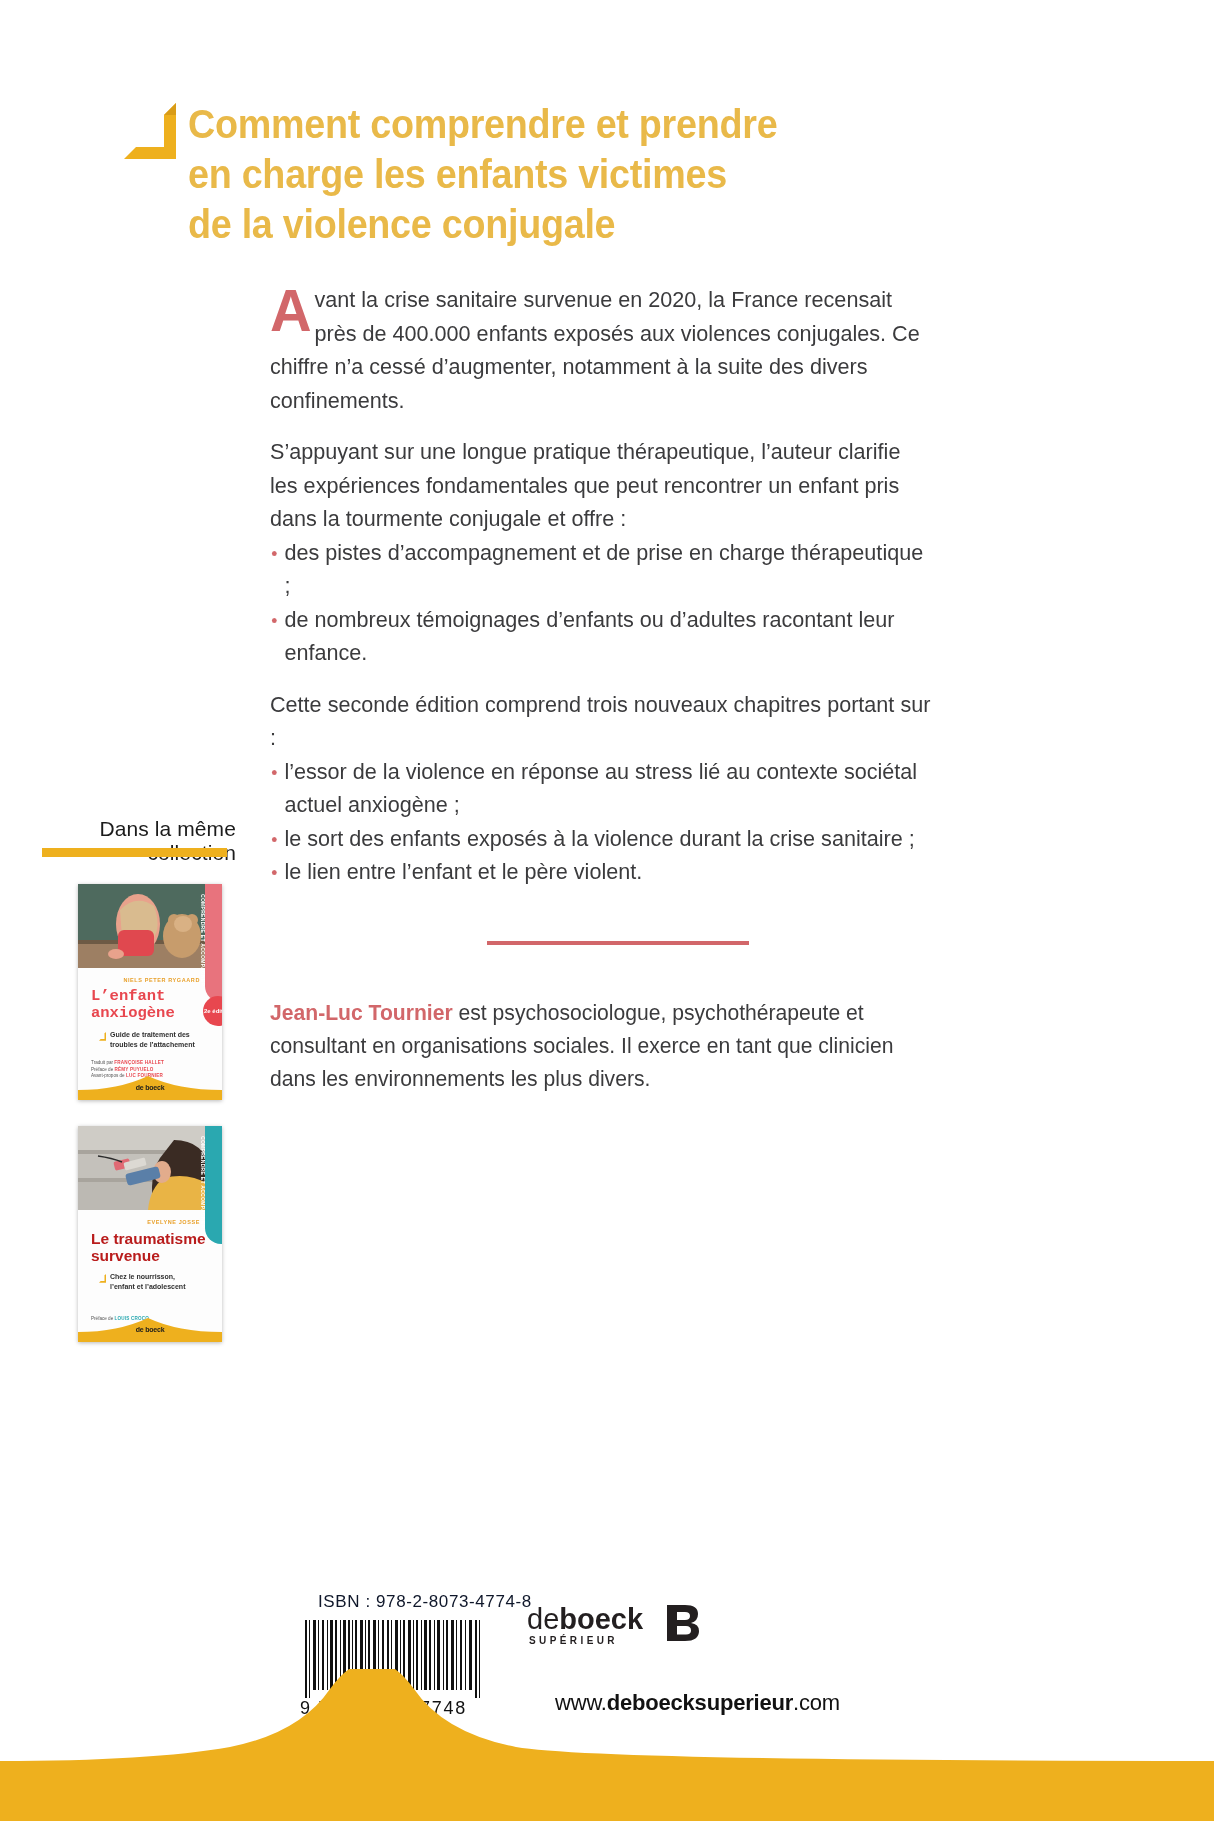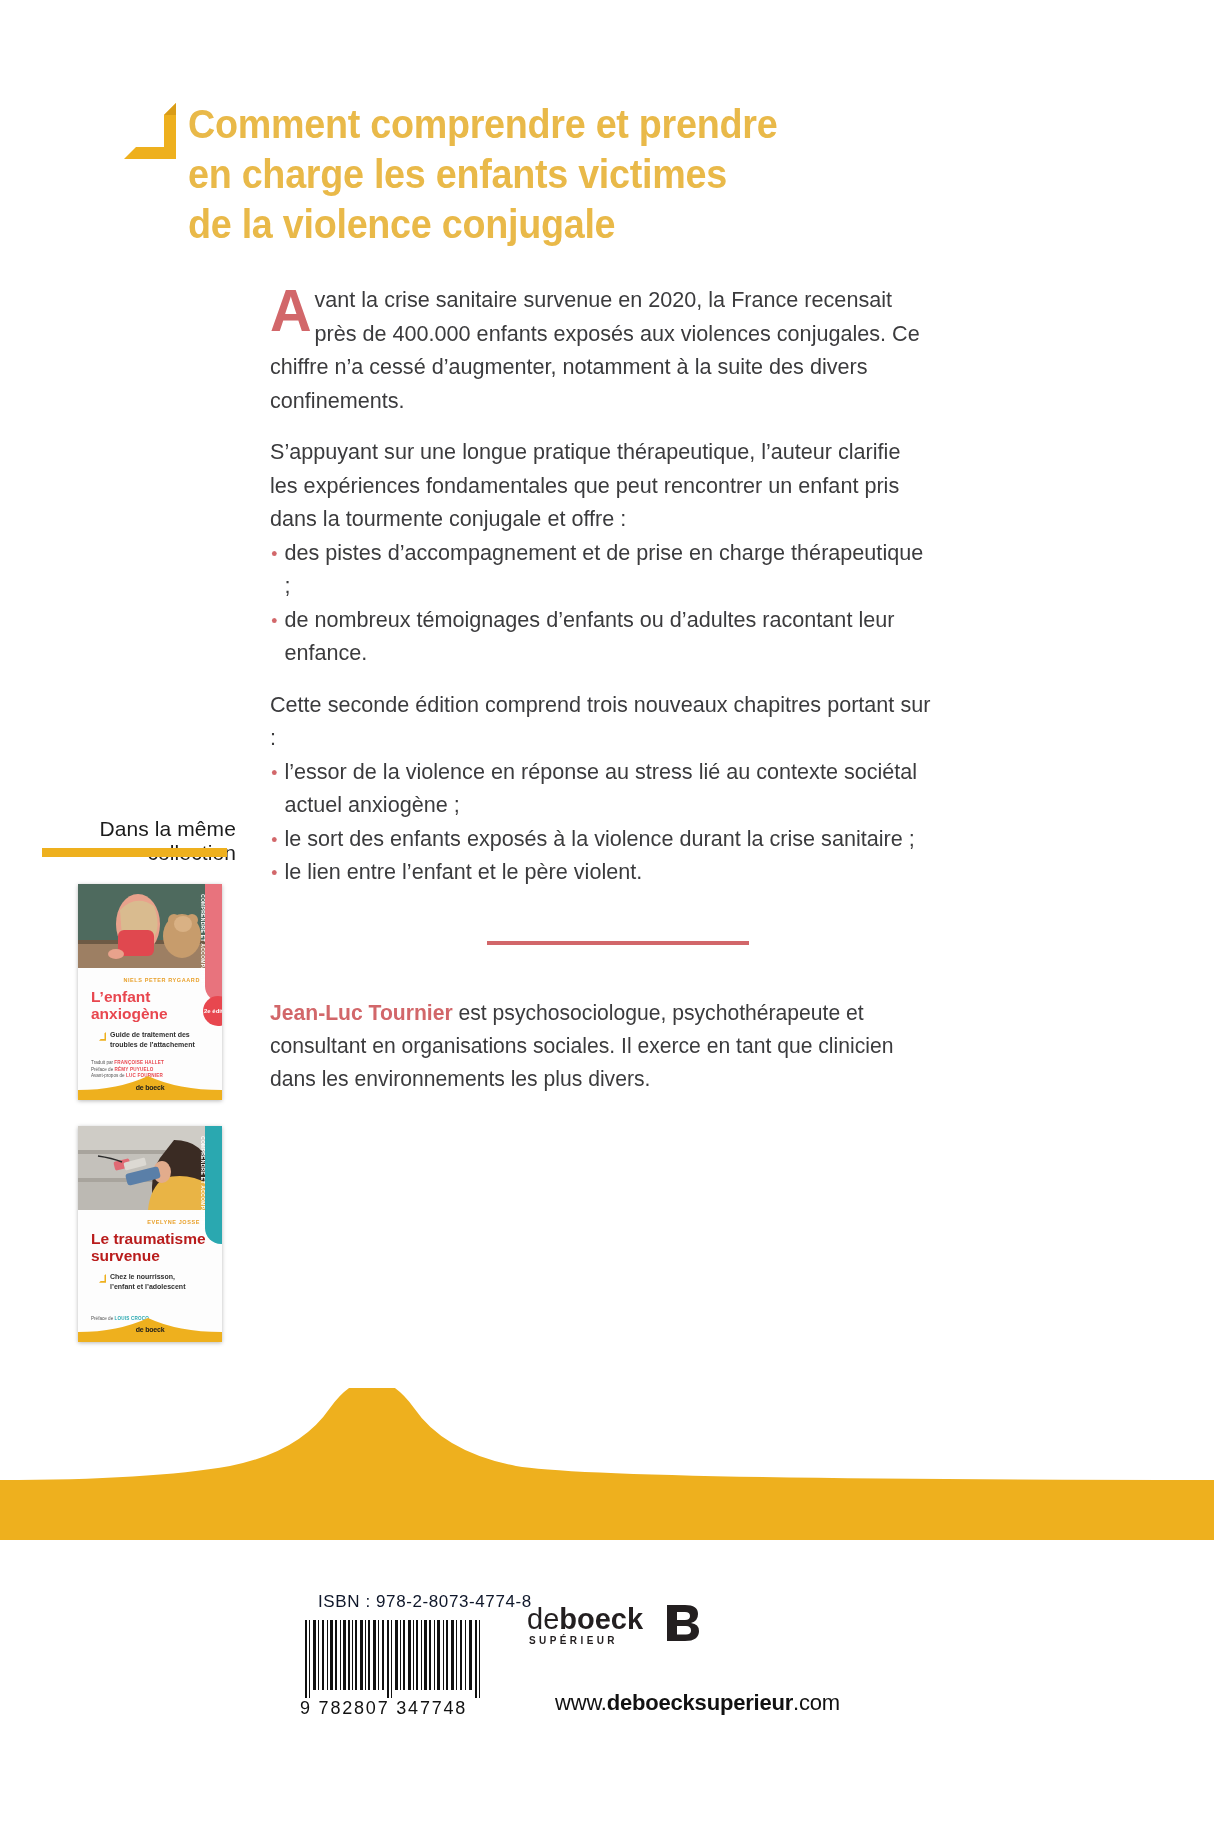--- a/index.html
+++ b/index.html
@@ -6,21 +6,21 @@
   html, body {
     width: 1214px;
     height: 1821px;
     background: #ffffff;
     font-family: "Liberation Sans", sans-serif;
     overflow: hidden;
   }
   #page {
     position: relative;
     width: 1214px;
-    height: 1540px;
+    height: 1821px;
     background: #ffffff;
   }
 
   
   .corner-mark {
     position: absolute;
     left: 118px;
     top: 103px;
     width: 60px;
     height: 58px;
@@ -372,21 +372,21 @@
       <ellipse cx="38" cy="70" rx="8" ry="5" fill="#e8a28c"></ellipse>
       <ellipse cx="104" cy="52" rx="19" ry="22" fill="#c79c6c"></ellipse>
       <circle cx="96" cy="36" r="6" fill="#c79c6c"></circle>
       <circle cx="114" cy="36" r="6" fill="#c79c6c"></circle>
       <ellipse cx="105" cy="40" rx="9" ry="8" fill="#d9b184"></ellipse>
     </svg>
     <div class="mb-band" style="background:#e8737d;">
       <div class="mb-band-txt">COMPRENDRE ET ACCOMPAGNER</div>
     </div>
     <div class="mb-author" style="color:#e8a02a;">NIELS PETER RYGAARD</div>
-    <div class="mb-title" style="color:#e8474f;">
+    <div class="mb-title" style="color:#e8474f;font-family:Liberation Mono, monospace;">
       <span>L’enfant</span><br>
       <span>anxiogène</span>
     </div>
     <div class="mb-redcircle">2e édition</div>
     <svg class="mb-tick" viewBox="0 0 9 9">
       <polygon points="8,0 8,7 6.5,7 6.5,1.6" fill="#eeb01e"></polygon>
       <polygon points="8,7 8,8.7 1,8.7 2.6,7" fill="#eeb01e"></polygon>
     </svg>
     <div class="mb-sub">
       <span>Guide de traitement des</span><br>

